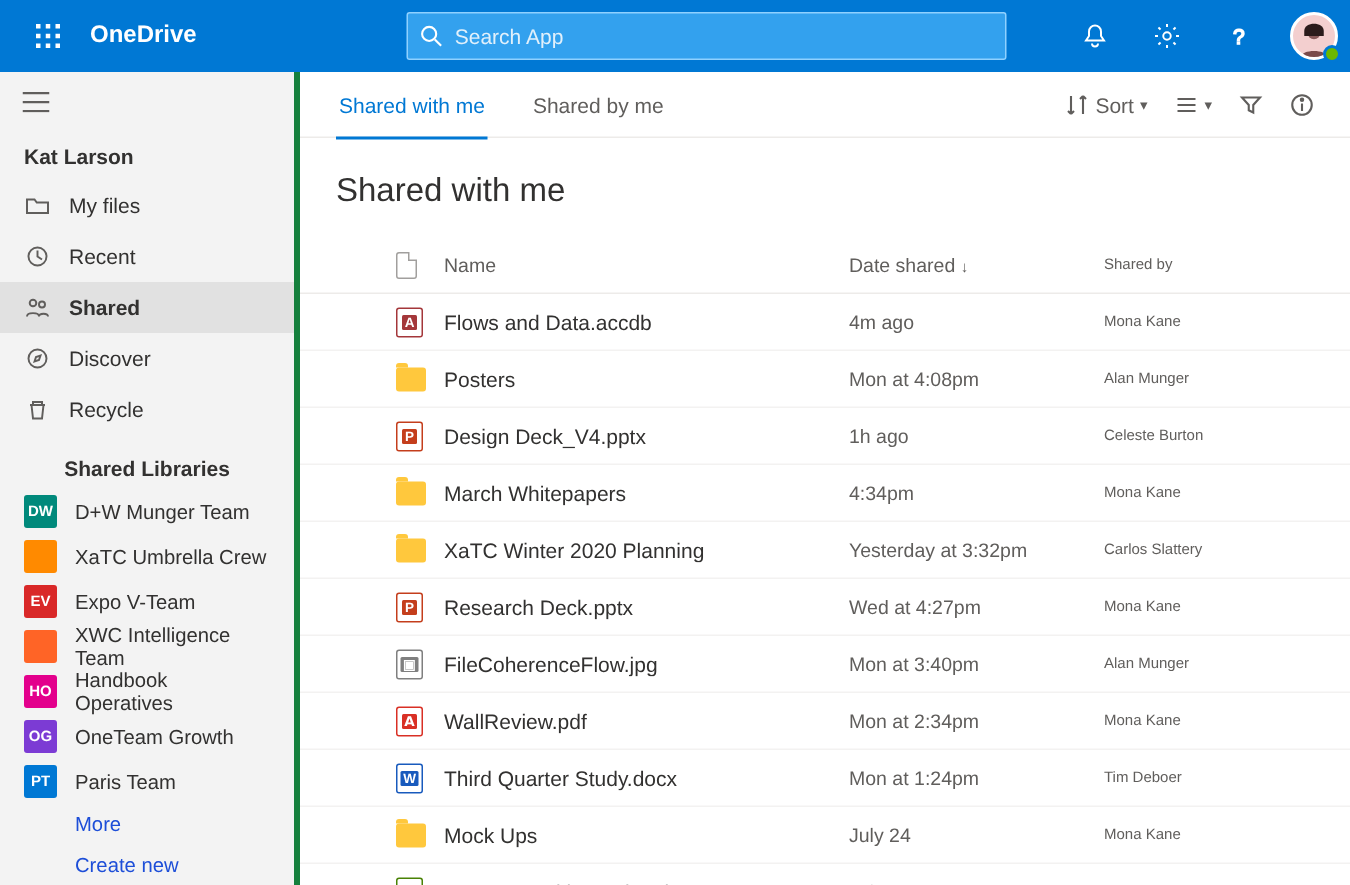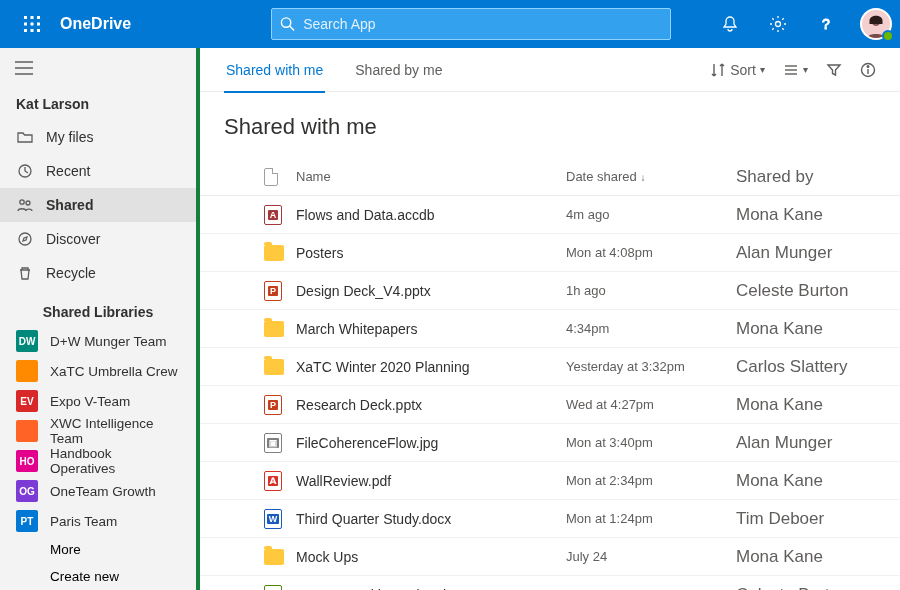--- a/index.html
+++ b/index.html
@@ -24,39 +24,39 @@
   .hamburger { width: 40px; height: 40px; display: flex; align-items: center; justify-content: center; cursor: pointer; margin-left: 4px; margin-bottom: 8px; }
   .hamburger svg { width: 18px; height: 14px; stroke: #605e5c; }
   .side-username { padding: 4px 16px 8px; font-size: 14px; font-weight: 600; color: #323130; }
   .navitem { display: flex; align-items: center; height: 34px; padding: 0 16px; cursor: pointer; gap: 12px; color: #323130; }
   .navitem.selected { background: #e1e1e1; font-weight: 600; }
   .navitem .nicon { width: 18px; height: 18px; display: flex; align-items: center; justify-content: center; color: #605e5c; }
   .navitem .nicon svg { width: 16px; height: 16px; fill: none; stroke: #605e5c; stroke-width:1.3; }
   .side-section-header { padding: 14px 30px 6px; font-size: 14px; font-weight: 600; color: #323130; text-align: center; }
   .libitem { display: flex; align-items: center; height: 30px; padding: 0 16px; cursor: pointer; gap: 12px; color: #323130; font-size: 13.5px;}
   .libtile { width: 22px; height: 22px; border-radius: 2px; font-size: 10px; font-weight: 700; color: #fff; display: flex; align-items: center; justify-content: center; flex-shrink: 0; }
-  .sidelink { padding: 6px 16px 6px 50px; color: #000000; font-size: 13.5px; cursor: pointer; }
+  .sidelink { padding: 6px 16px 6px 50px; color: #1d4ed8; font-size: 13.5px; cursor: pointer; }
   .main { flex: 1; display: flex; flex-direction: column; overflow: hidden; }
   .tabbar { display: flex; align-items: center; height: 44px; padding: 0 24px; border-bottom: 1px solid #edebe9; }
   .tab { padding: 0 2px; margin-right: 28px; height: 44px; display: flex; align-items: center; cursor: pointer; color: #605e5c; position: relative; font-size: 14px;}
   .tab.active { color: #0078d4; font-weight: 400; }
   .tab.active::after { content: ""; position: absolute; bottom: -1px; left: 0; right: 0; height: 2px; background: #0078d4; }
   .tabright { margin-left: auto; display: flex; align-items: center; gap: 18px; color: #605e5c; }
   .tabright .ctrl { display: flex; align-items: center; gap: 4px; cursor: pointer; font-size: 14px; }
   .tabright svg { width: 16px; height: 16px; stroke: #605e5c; fill: none; stroke-width:1.4; }
   .page-title { font-size: 22px; font-weight: 400; padding: 22px 24px 18px; color: #323130; }
   .filelist { flex:1; overflow-y:auto; }
   .listheader, .row { display: flex; align-items: center; padding: 0 24px; }
   .listheader { height: 38px; font-size: 13px; color: #605e5c; border-bottom: 1px solid #edebe9; }
   .row { height: 38px; border-bottom: 1px solid #f3f2f1; font-size: 14px; color: #323130; cursor: pointer;}
   .col-check { width: 40px; display:flex; justify-content:center;}
   .col-icon { width: 32px; display: flex; align-items: center; }
   .col-name { flex: 1; padding-right:12px; white-space:nowrap; overflow:hidden; text-overflow:ellipsis;}
   .col-date { width: 170px; color: #605e5c; font-size: 13px; }
-  .col-by  { width: 140px; color: #605e5c; font-size: 17px; }
+  .col-by  { width: 140px; color: #605e5c; font-size: 10px; }
   .ficon-folder { width:20px; height:16px; background:#ffc83d; border-radius:2px; position:relative;}
   .ficon-folder::before{ content:""; position:absolute; top:-3px; left:0; width:8px; height:3px; background:#ffc83d; border-radius:2px 2px 0 0;}
   .ficon-sq { width:18px; height:20px; border-radius:2px; display:flex; align-items:center; justify-content:center; font-size:9px; font-weight:700; color:#fff; position:relative; background:#fff; border:1px solid transparent;}
   .hdr-file-icon{ width:14px;height:18px;border:1.3px solid #a19f9d;border-radius:2px; position:relative;}
   .hdr-file-icon::after{content:"";position:absolute;top:-1px;right:-1px;width:5px;height:5px;background:#fff;border-left:1.3px solid #a19f9d;border-bottom:1.3px solid #a19f9d;}
   .chev{ font-size:10px; color:#605e5c;}
   .avatarwrap{ position:relative; margin-left:4px;}
 </style>
 </head>
 <body>

